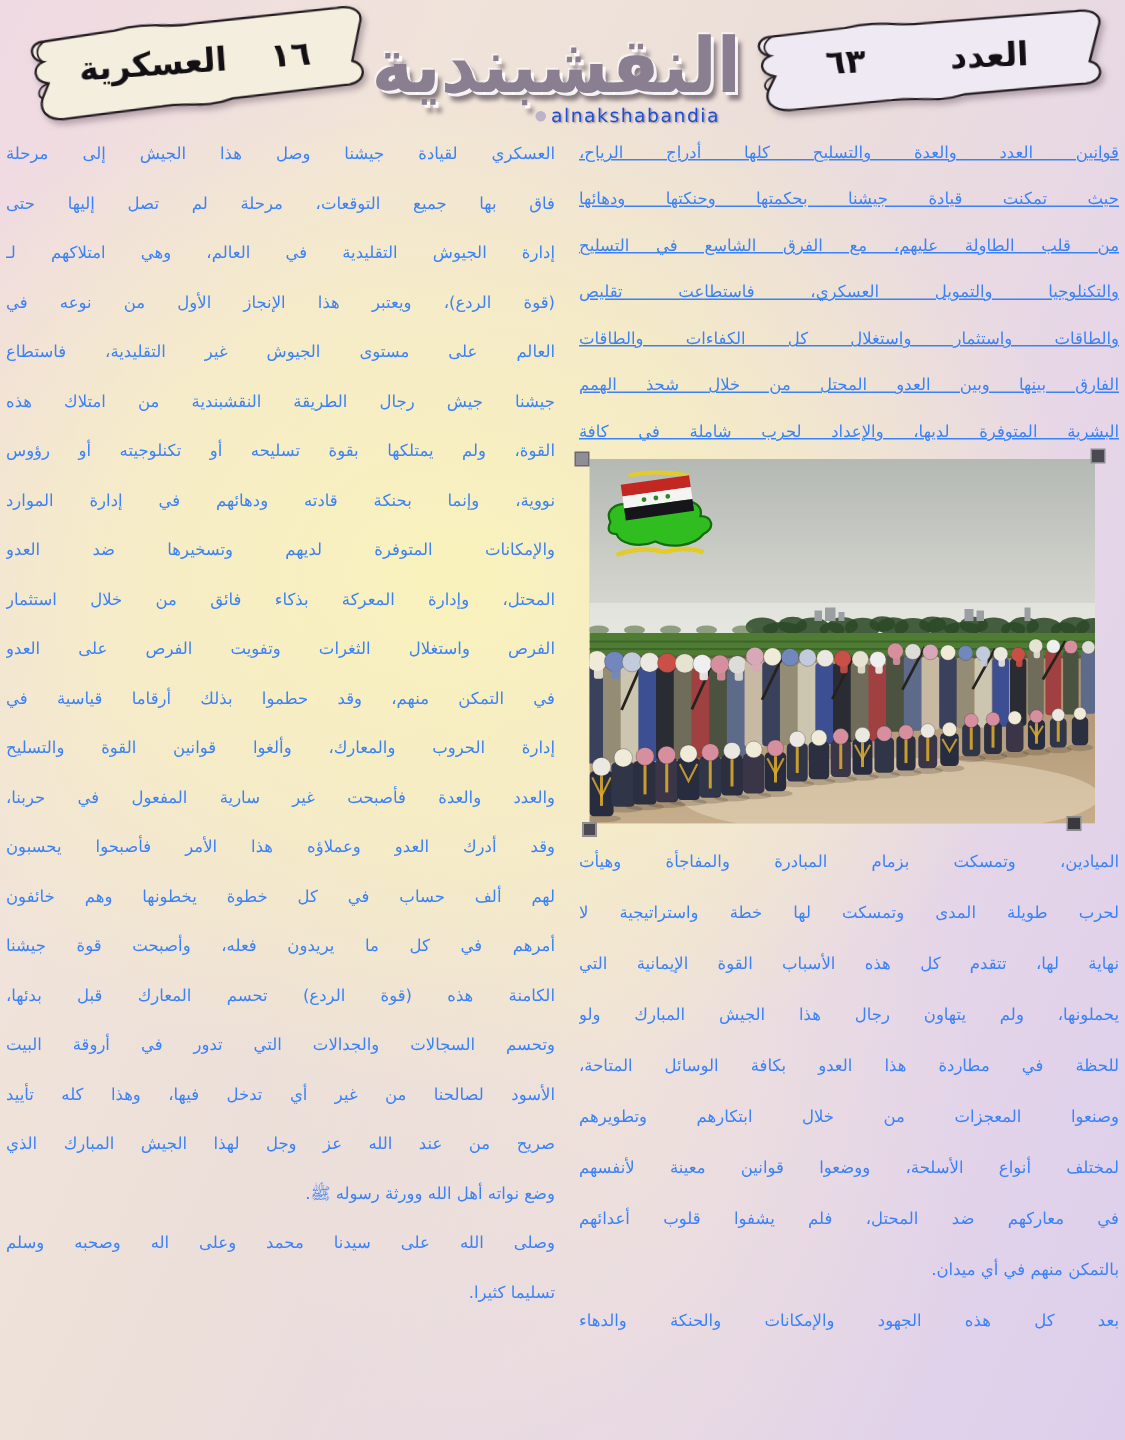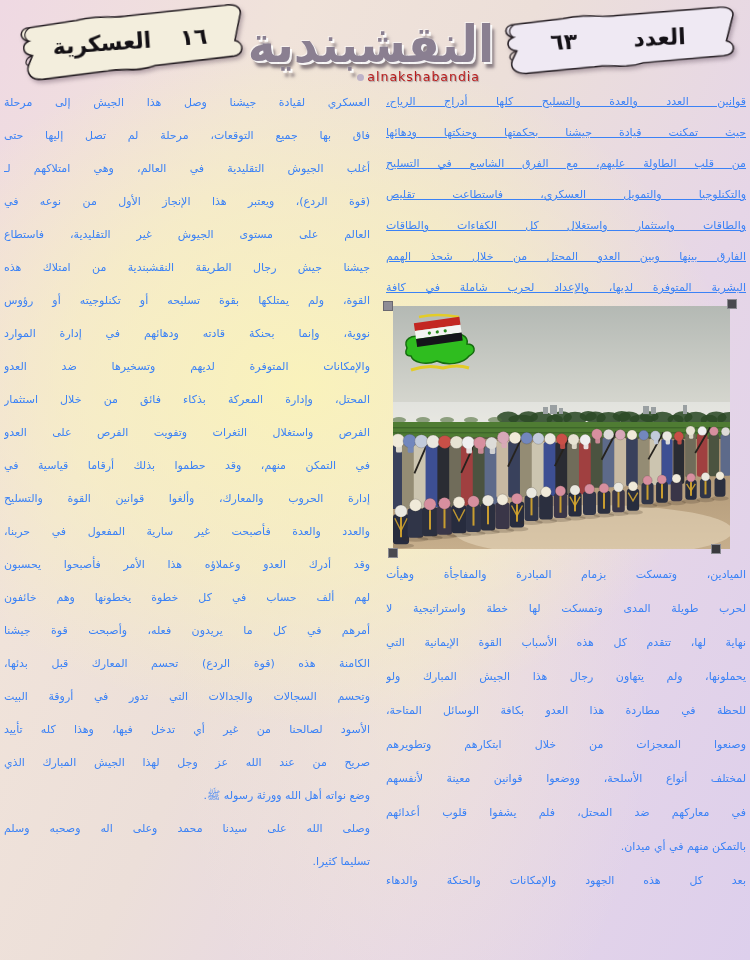--- a/index.html
+++ b/index.html
@@ -19,21 +19,21 @@
   .banner-right{left:496px;top:9px;width:244px;height:64px;transform:rotate(-2.5deg);}
   .banner-left{left:12px;top:9px;width:236px;height:68px;transform:rotate(-4deg);}
   .banner-text{position:absolute;inset:6px 26px 10px 26px;display:flex;align-items:center;
     justify-content:space-around;direction:rtl;font-weight:bold;font-size:22px;color:#131015;}
   .logo{position:absolute;left:266px;top:2px;width:228px;text-align:center;direction:rtl;margin-top:13px;}
   .logo-title{
     font-size:47px;font-weight:bold;line-height:60px;color:#8a7f91;
     text-shadow:2px 2px 0 rgba(255,255,255,.9), 4px 5px 3px rgba(70,58,72,.6), -1px -1px 0 rgba(255,255,255,.55);
     transform:scaleY(1.08);
   }
-  .logo-sub{direction:ltr;text-align:right;padding-right:14px;font-size:12.5px;color:#b91c1c;
+  .logo-sub{direction:ltr;text-align:right;padding-right:14px;font-size:12.5px;color:#1d4ed8;
     letter-spacing:1px;margin-top:-6px;text-shadow:1px 1px 1px rgba(90,75,95,.5);}
   .logo-sub .dot{display:inline-block;width:7px;height:7px;border-radius:50%;background:#bdb2c8;margin-right:3px;}
   
   .col{position:absolute;top:86px;direction:rtl;color:#3b82f6;font-size:11px;}
   .col-right{left:386px;width:360px;}
   .col-left{left:4px;width:366px;}
   .tline{text-align:justify;text-align-last:justify;text-justify:inter-word;white-space:nowrap;overflow:hidden;}
   .tline.flush{text-align-last:right;}
   .col-right .pre .tline{line-height:31px;height:31px;text-decoration:underline;}
   .col-right .post .tline{line-height:34px;height:34px;}
@@ -356,21 +356,21 @@
         </div>
       <div class="lines post">
           <div class="tline">بعد كل هذه الجهود والإمكانات والحنكة والدهاء</div>
         </div>
     </section>
 
     <section class="col col-left">
       <div class="lines main">
           <div class="tline">العسكري لقيادة جيشنا وصل هذا الجيش إلى مرحلة</div>
           <div class="tline">فاق بها جميع التوقعات، مرحلة لم تصل إليها حتى</div>
-          <div class="tline">أغلب الجيوش التقليدية في العالم، وهي امتلاكهم لـ</div>
+          <div class="tline">إدارة الجيوش التقليدية في العالم، وهي امتلاكهم لـ</div>
           <div class="tline">(قوة الردع)، ويعتبر هذا الإنجاز الأول من نوعه في</div>
           <div class="tline">العالم على مستوى الجيوش غير التقليدية، فاستطاع</div>
           <div class="tline">جيشنا جيش رجال الطريقة النقشبندية من امتلاك هذه</div>
           <div class="tline">القوة، ولم يمتلكها بقوة تسليحه أو تكنلوجيته أو رؤوس</div>
           <div class="tline">نووية، وإنما بحنكة قادته ودهائهم في إدارة الموارد</div>
           <div class="tline">والإمكانات المتوفرة لديهم وتسخيرها ضد العدو</div>
           <div class="tline">المحتل، وإدارة المعركة بذكاء فائق من خلال استثمار</div>
           <div class="tline">الفرص واستغلال الثغرات وتفويت الفرص على العدو</div>
           <div class="tline">في التمكن منهم، وقد حطموا بذلك أرقاما قياسية في</div>
           <div class="tline">إدارة الحروب والمعارك، وألغوا قوانين القوة والتسليح</div>

